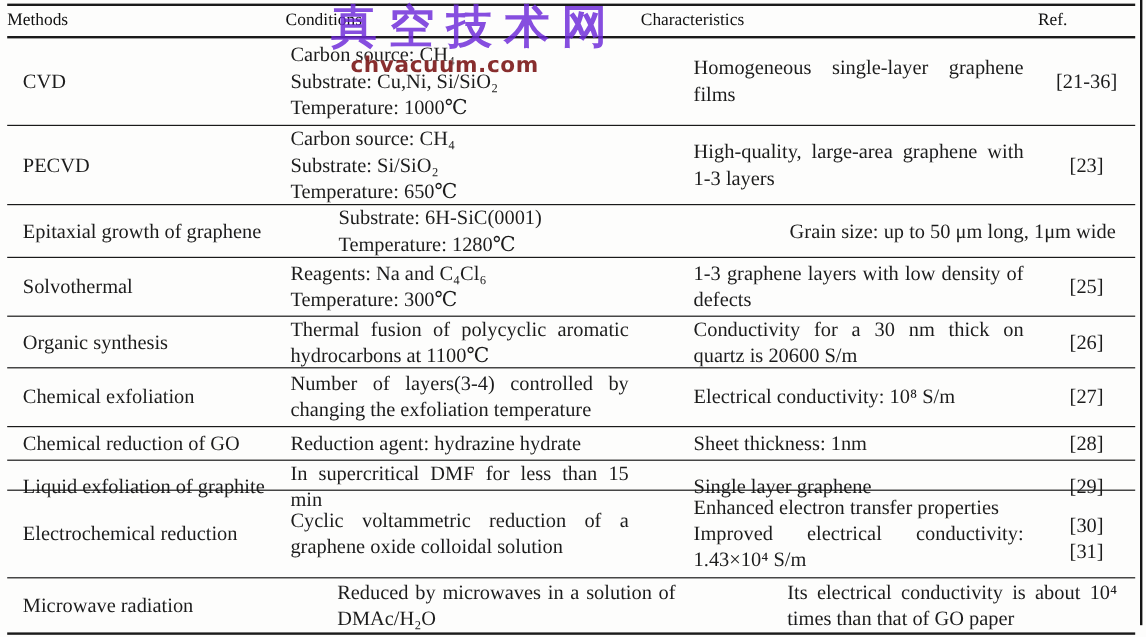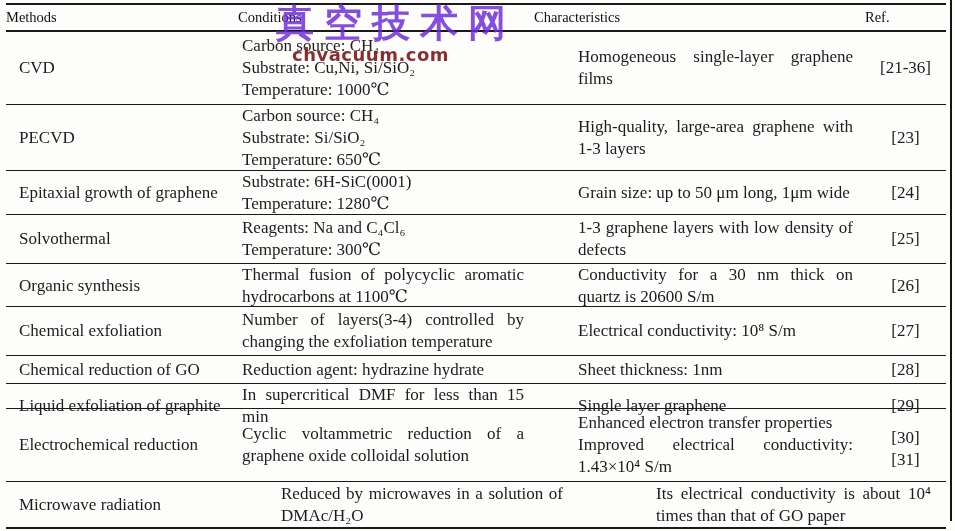--- a/index.html
+++ b/index.html
@@ -41,21 +41,21 @@
   .row{
     display:grid;
     grid-template-columns:232px 296px 331px 81px;
     box-sizing:border-box;
     border-bottom:1.5px solid #1a1a1a;
     align-items:center;
   }
   #rows .row:last-child{border-bottom:none;}
   #rows .row:nth-child(1){height:73px;}
   #rows .row:nth-child(2){height:66px;}
-  #rows .row:nth-child(3){height:44px;}
+  #rows .row:nth-child(3){height:44px;gap:40px;}
   #rows .row:nth-child(4){height:49px;}
   #rows .row:nth-child(5){height:43px;}
   #rows .row:nth-child(6){height:49px;}
   #rows .row:nth-child(7){height:28px;}
   #rows .row:nth-child(8){height:25px;}
   #rows .row:nth-child(9){height:73px;}
   #rows .row:nth-child(10){height:45px;gap:39px;}
 
   .cell{font-size:17px;line-height:22px;color:#1c1c1c;}
   .method-cell{padding-left:13px;padding-right:6px;}

